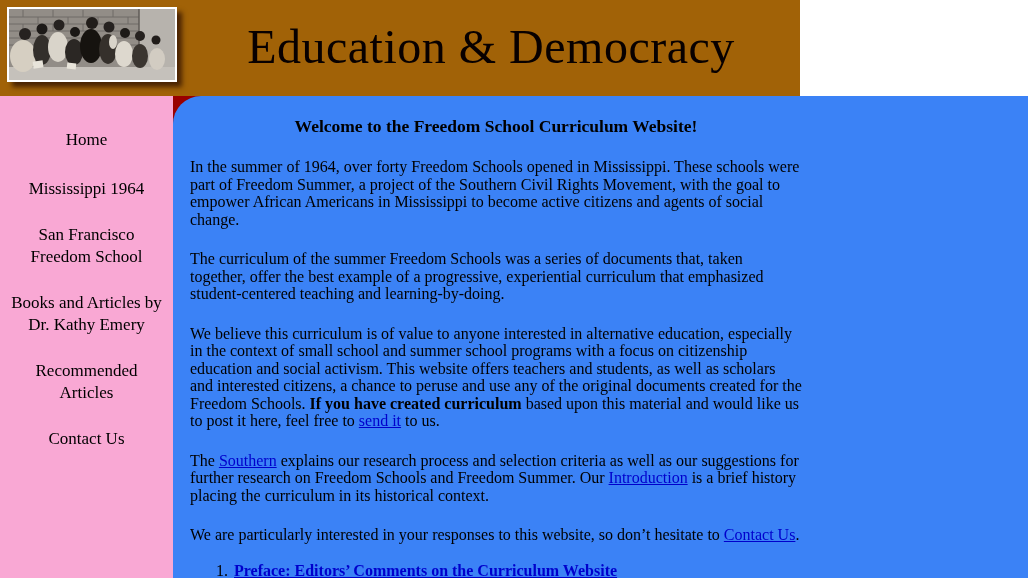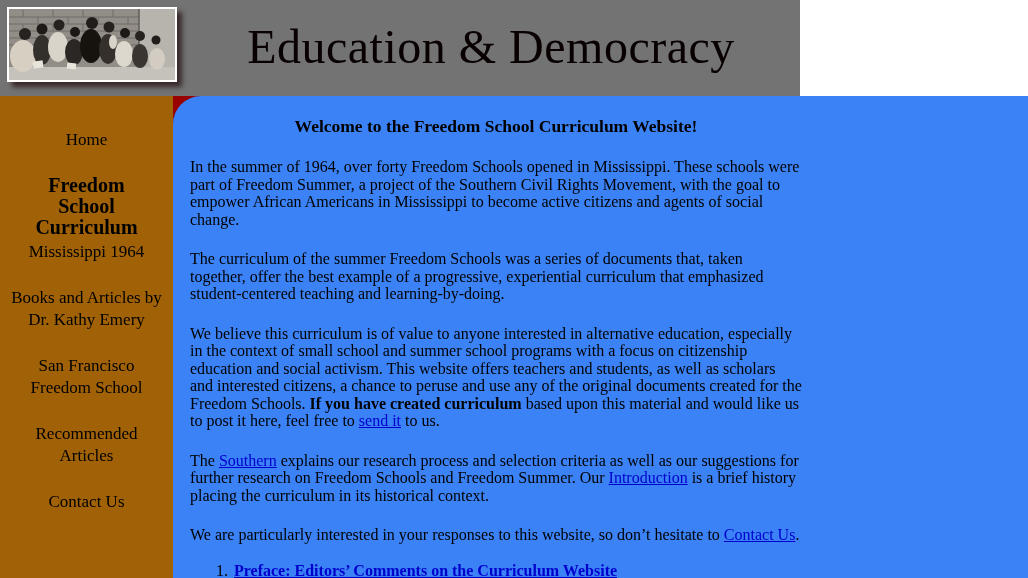--- a/index.html
+++ b/index.html
@@ -11,21 +11,21 @@
     background: #ffffff;
     overflow: hidden;
     font-family: "Liberation Serif", serif;
     color: #000;
   }
 
   
   .header {
     position: absolute; left: 0; top: 0;
     width: 800px; height: 96px;
-    background: #737373;
+    background: #a16207;
   }
   .photo-frame {
     position: absolute; left: 7px; top: 7px;
     border: 2px solid #ffffff;
     line-height: 0;
     box-shadow: 5px 5px 5px rgba(25,0,0,0.65);
   }
   .site-title {
     position: absolute; left: 182px; top: 0;
     width: 618px; height: 92px;
@@ -34,21 +34,21 @@
     font-size: 48px;
     letter-spacing: 0.5px;
     color: #080000;
     white-space: nowrap;
   }
 
   
   .sidebar {
     position: absolute; left: 0; top: 96px;
     width: 173px; height: 482px;
-    background: #a16207;
+    background: #f9a8d4;
     display: flex; flex-direction: column; align-items: center;
     padding-top: 33px;
     gap: 24px;
     text-align: center;
   }
   .nav-item {
     font-size: 17px; line-height: 22px;
     color: #000;
     max-width: 152px;
     cursor: pointer;
@@ -158,26 +158,25 @@
       </g>
     </svg>
   </div>
   <div class="site-title">Education &amp; Democracy</div>
 </div>
 
 <div class="sidebar">
   <div class="nav-item">Home</div>
 
   <div class="nav-item">
-    <div class="nav-label-bold">Freedom School Curriculum</div>
     <div class="nav-sub">Mississippi 1964</div>
   </div>
 
+  <div class="nav-item">San Francisco Freedom School</div>
   <div class="nav-item">Books and Articles by Dr. Kathy Emery</div>
-  <div class="nav-item">San Francisco Freedom School</div>
   <div class="nav-item">Recommended Articles</div>
   <div class="nav-item">Contact Us</div>
 </div>
 
 <div class="corner-fill"></div>
 <div class="content">
   <div class="content-inner">
 
     <div class="page-heading">Welcome to the Freedom School Curriculum Website!</div>
 

